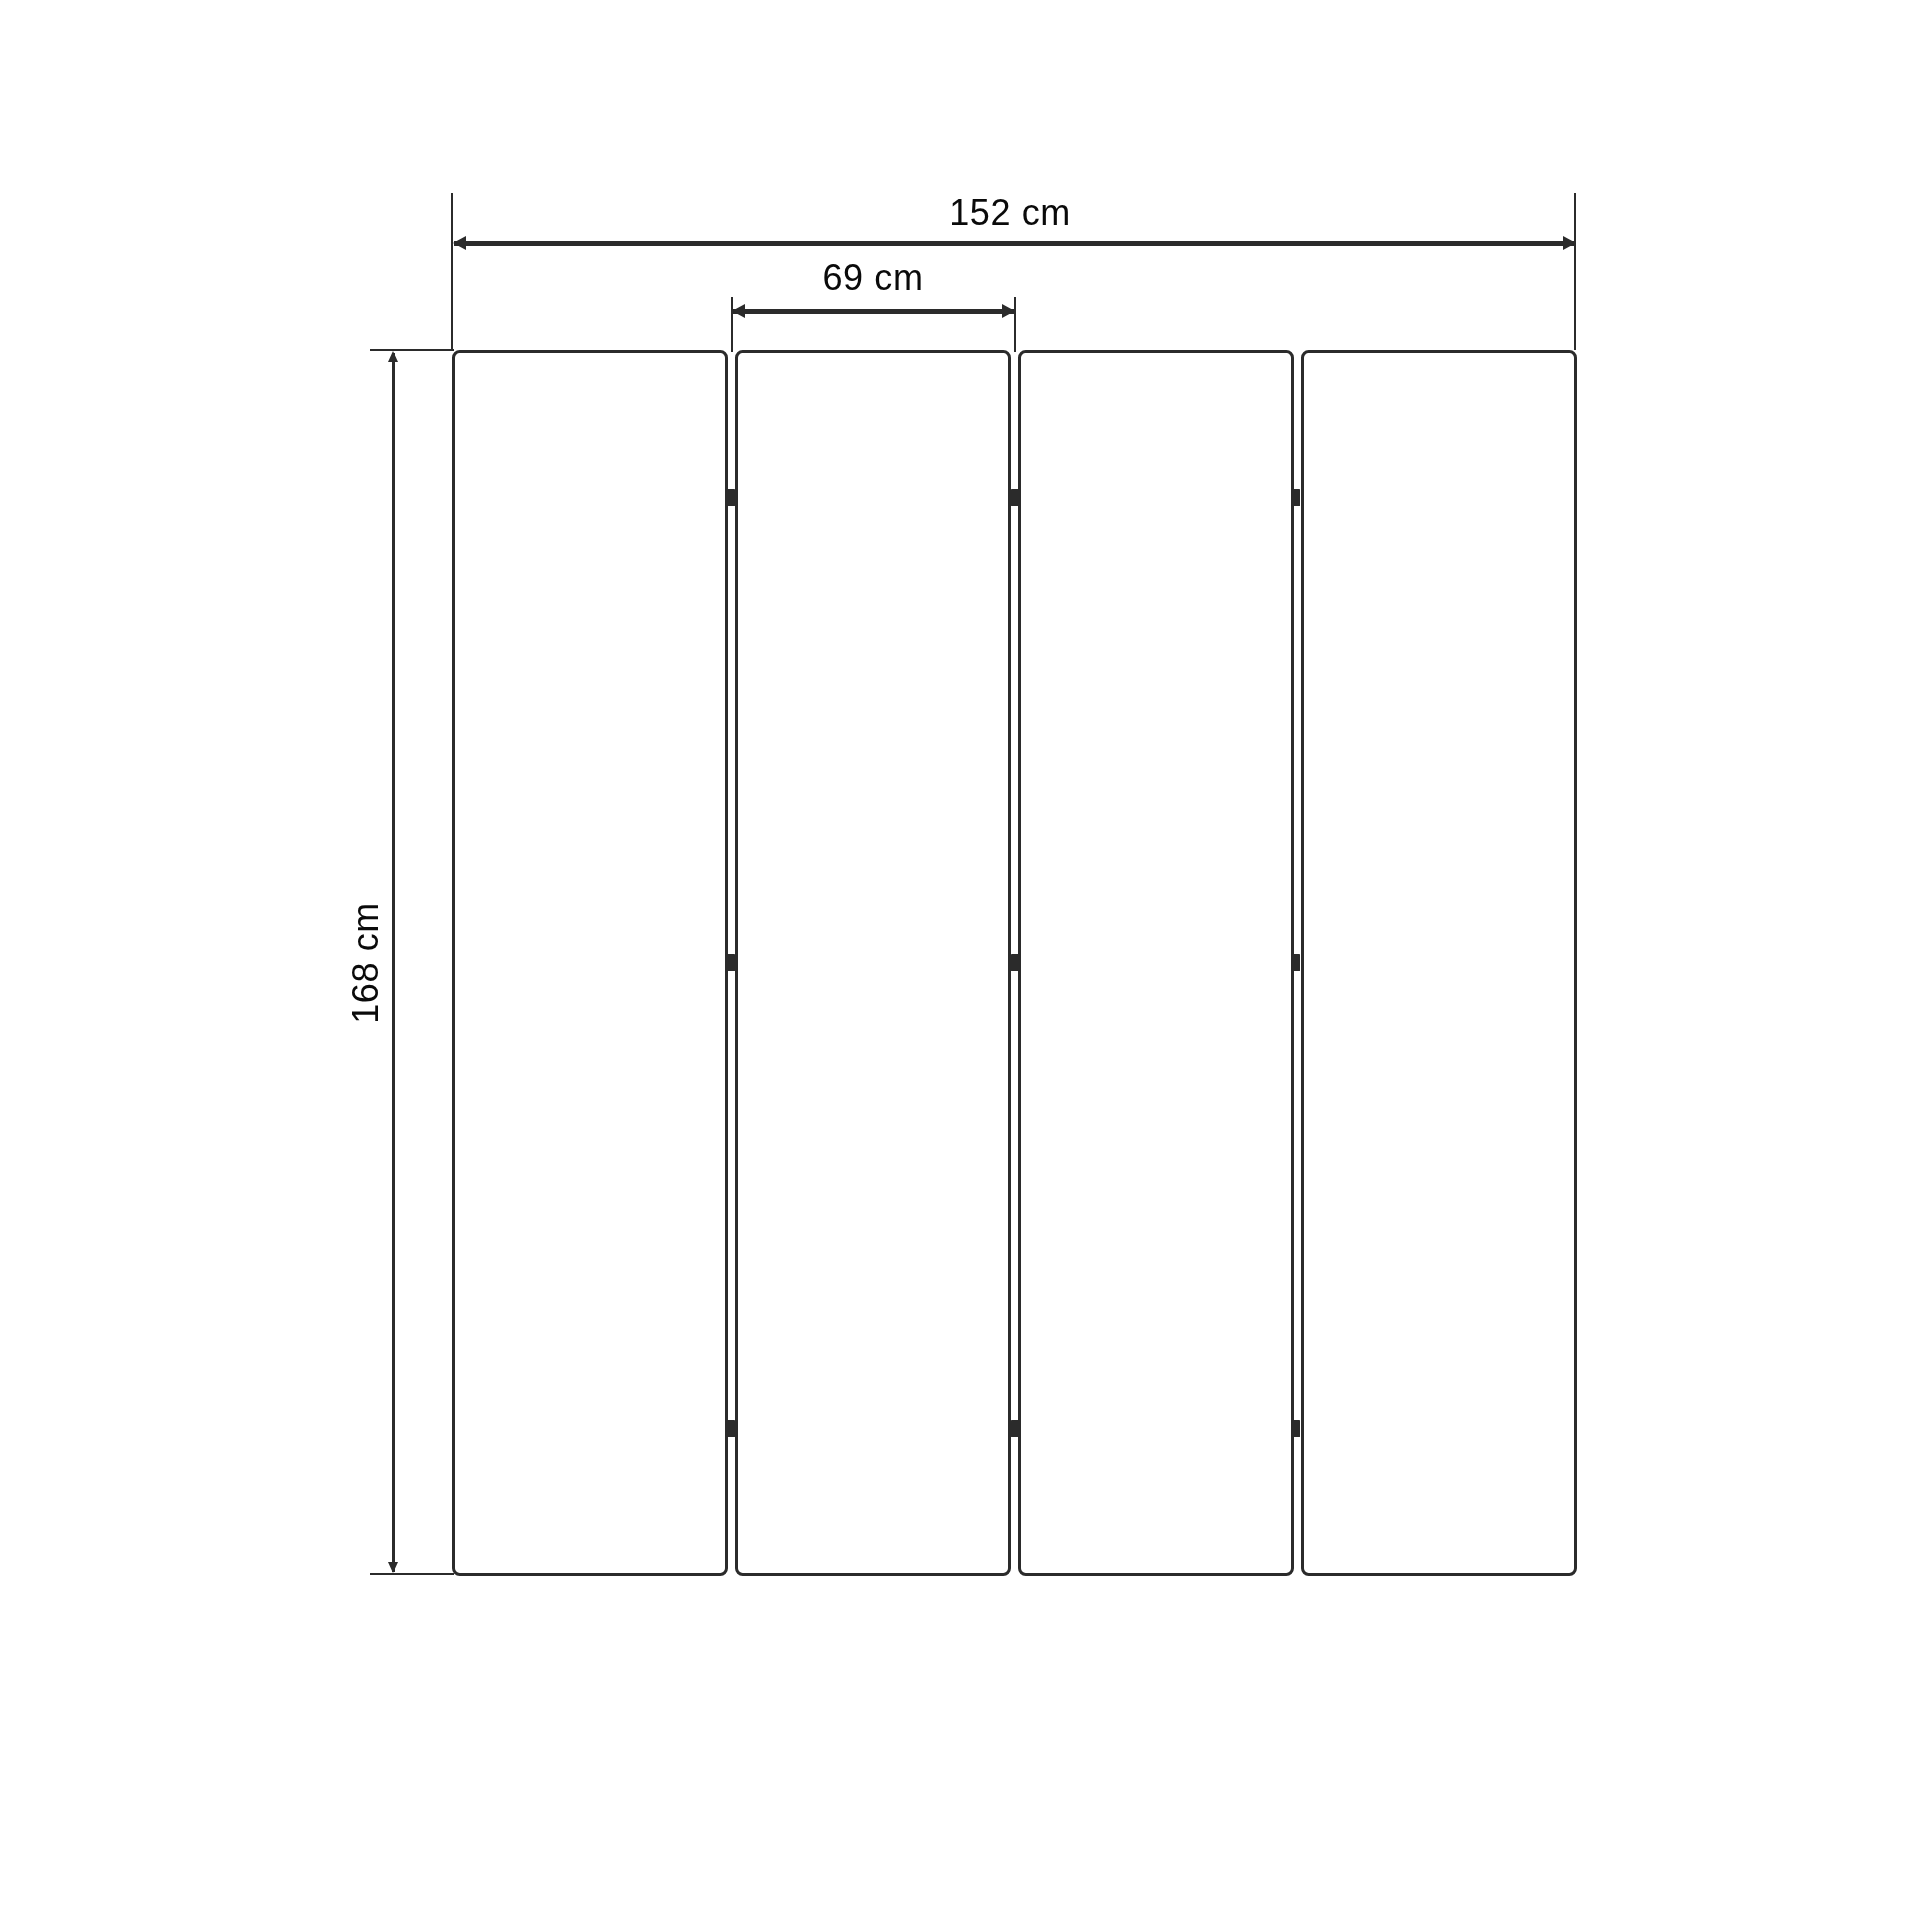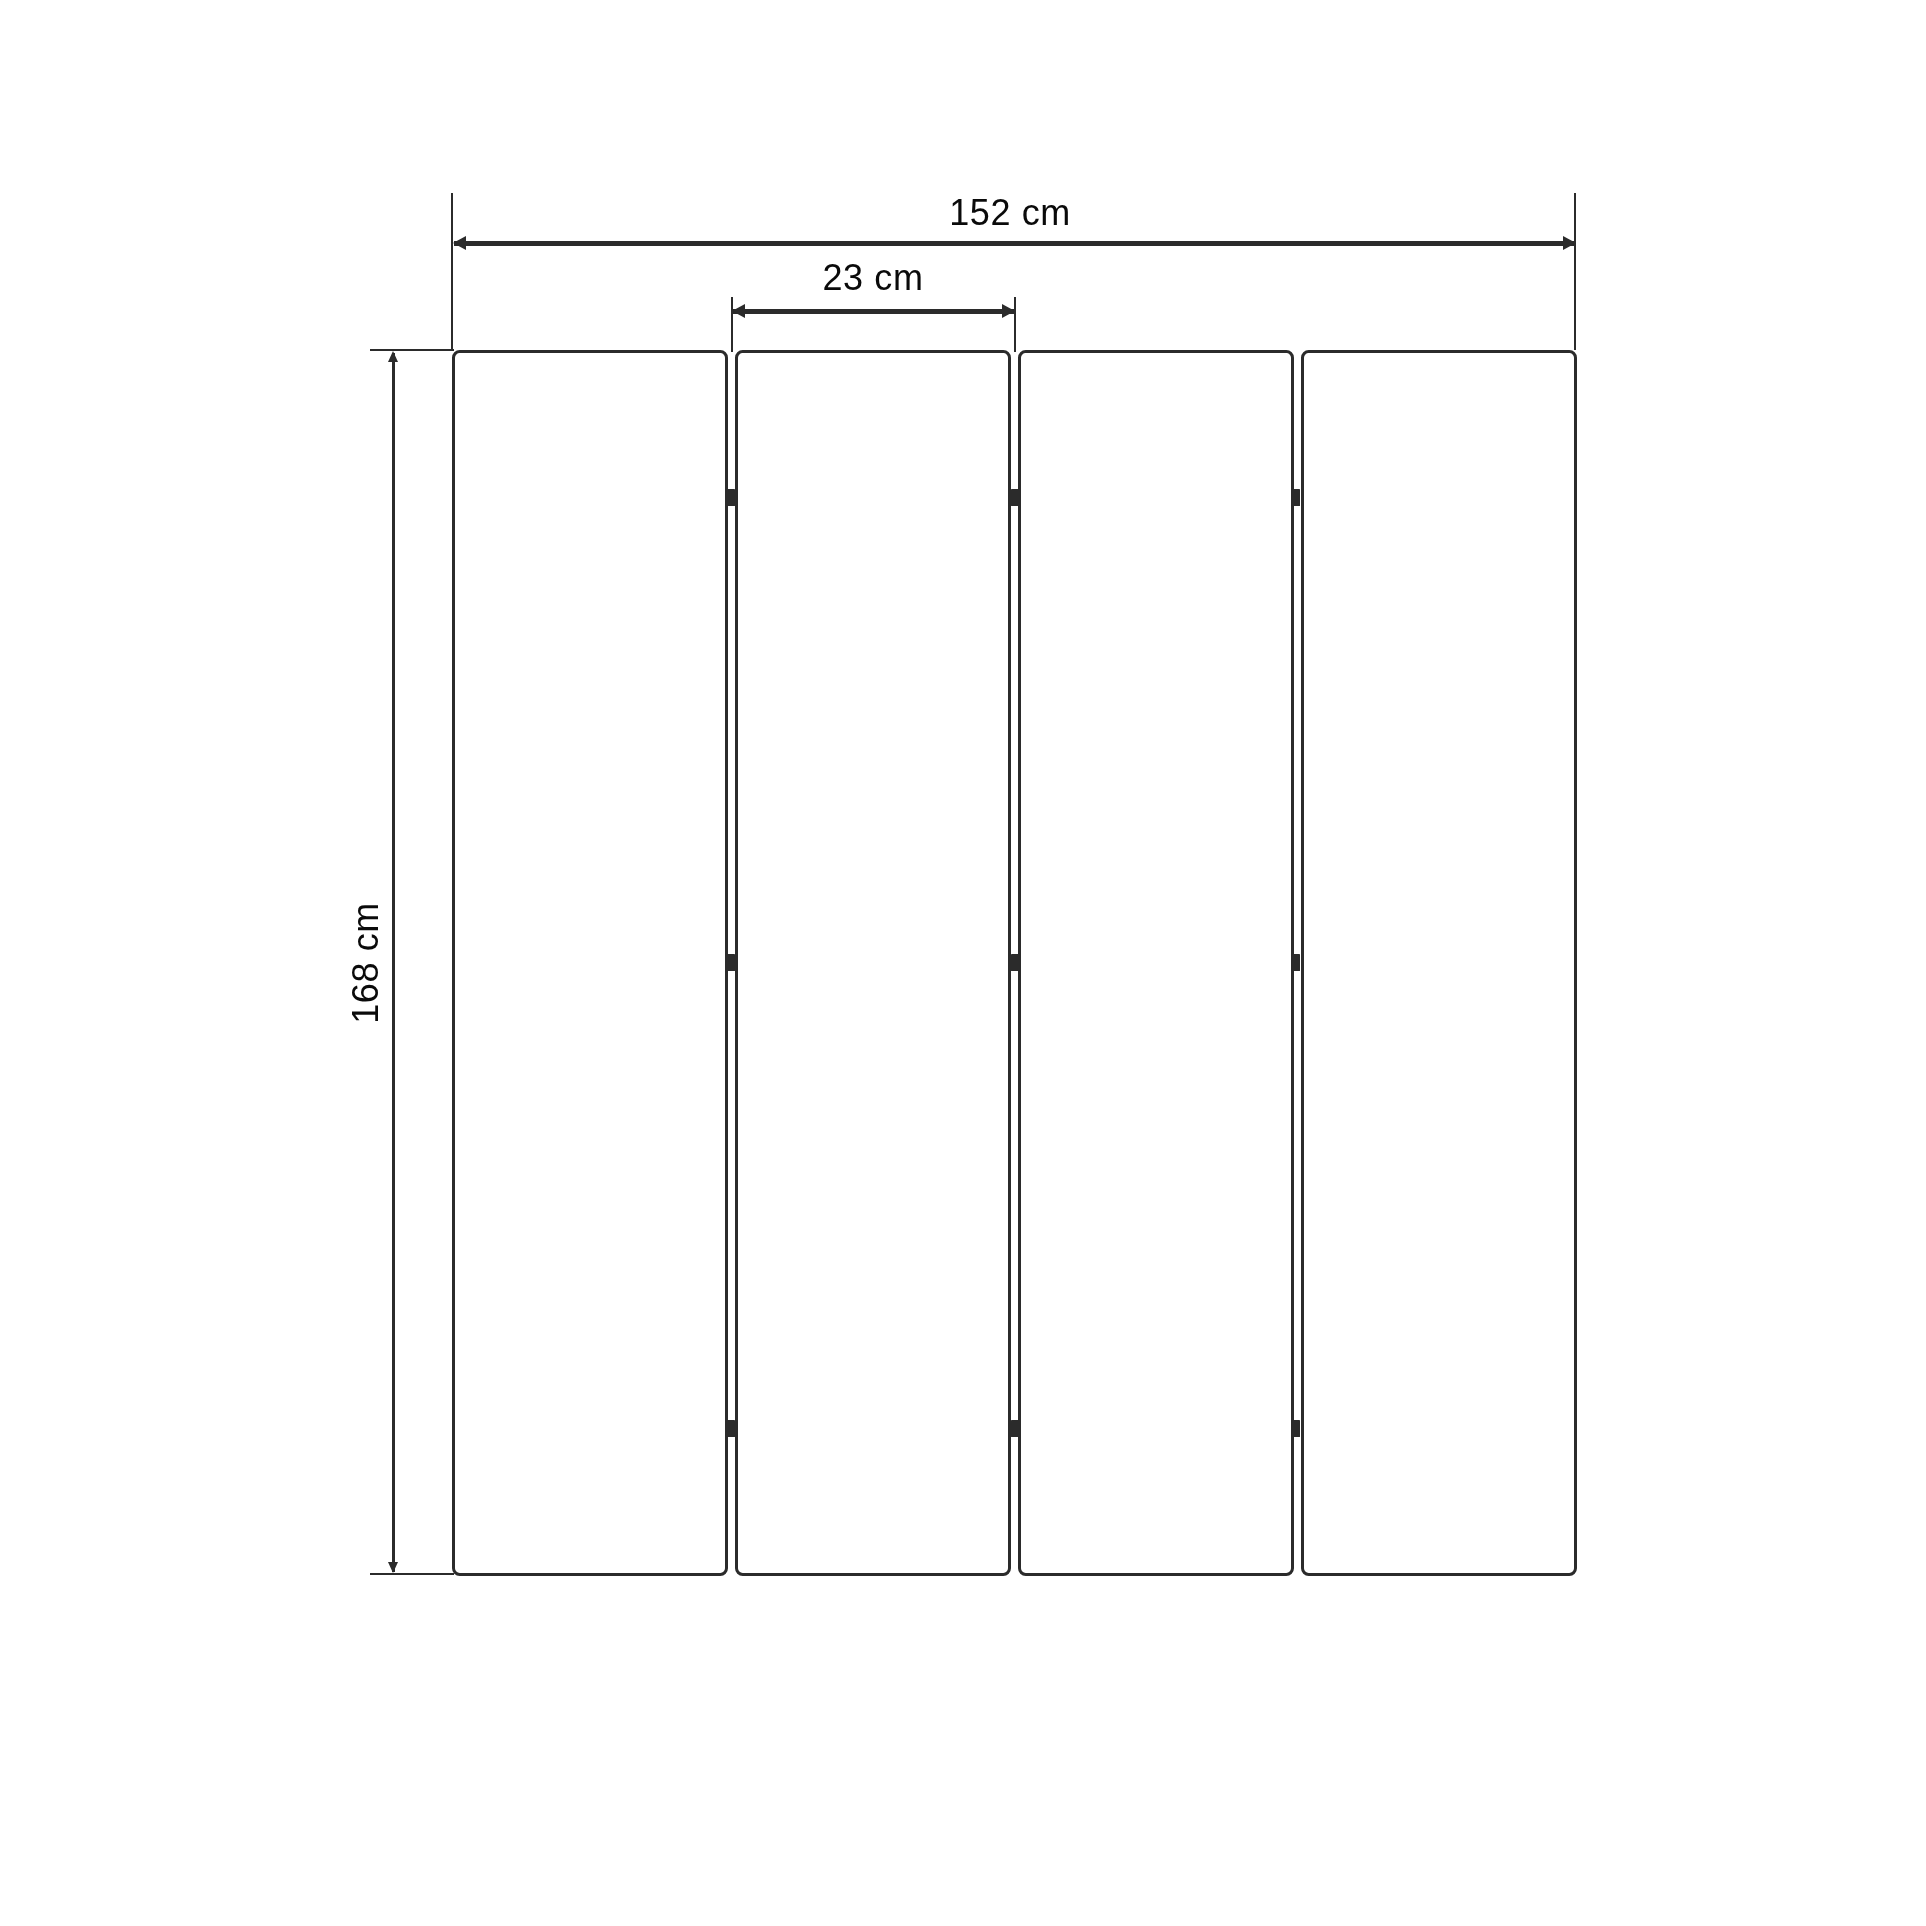--- a/index.html
+++ b/index.html
@@ -138,21 +138,21 @@
   <div class="dim-line-h" style="left:454px; top:241px; width:1121px;"></div>
   <div class="arrow left" style="left:453px; top:236px;"></div>
   <div class="arrow right" style="left:1563px; top:236px;"></div>
   <div class="dim-label" style="left:1010px; top:213px;text-align:center;">152 cm</div>
 
   <div class="ext-v" style="left:731px; top:297px; height:55px;"></div>
   <div class="ext-v" style="left:1014px; top:297px; height:55px;"></div>
   <div class="dim-line-h" style="left:733px; top:309px; width:281px;"></div>
   <div class="arrow left" style="left:732px; top:304px;"></div>
   <div class="arrow right" style="left:1002px; top:304px;"></div>
-  <div class="dim-label" style="left:873px; top:278px;">23 cm</div>
+  <div class="dim-label" style="left:873px; top:278px;">69 cm</div>
 
   <div class="tick-h" style="left:370px; top:349px; width:84px;"></div>
   <div class="tick-h" style="left:370px; top:1573px; width:84px;"></div>
   <div class="dim-line-v" style="left:392px; top:353px; height:1219px;"></div>
   <div class="arrow up" style="left:388px; top:351px;"></div>
   <div class="arrow down" style="left:388px; top:1562px;"></div>
   <div class="dim-label rotated" style="left:366px; top:963px;">168 cm</div>
 
 </div>
 

